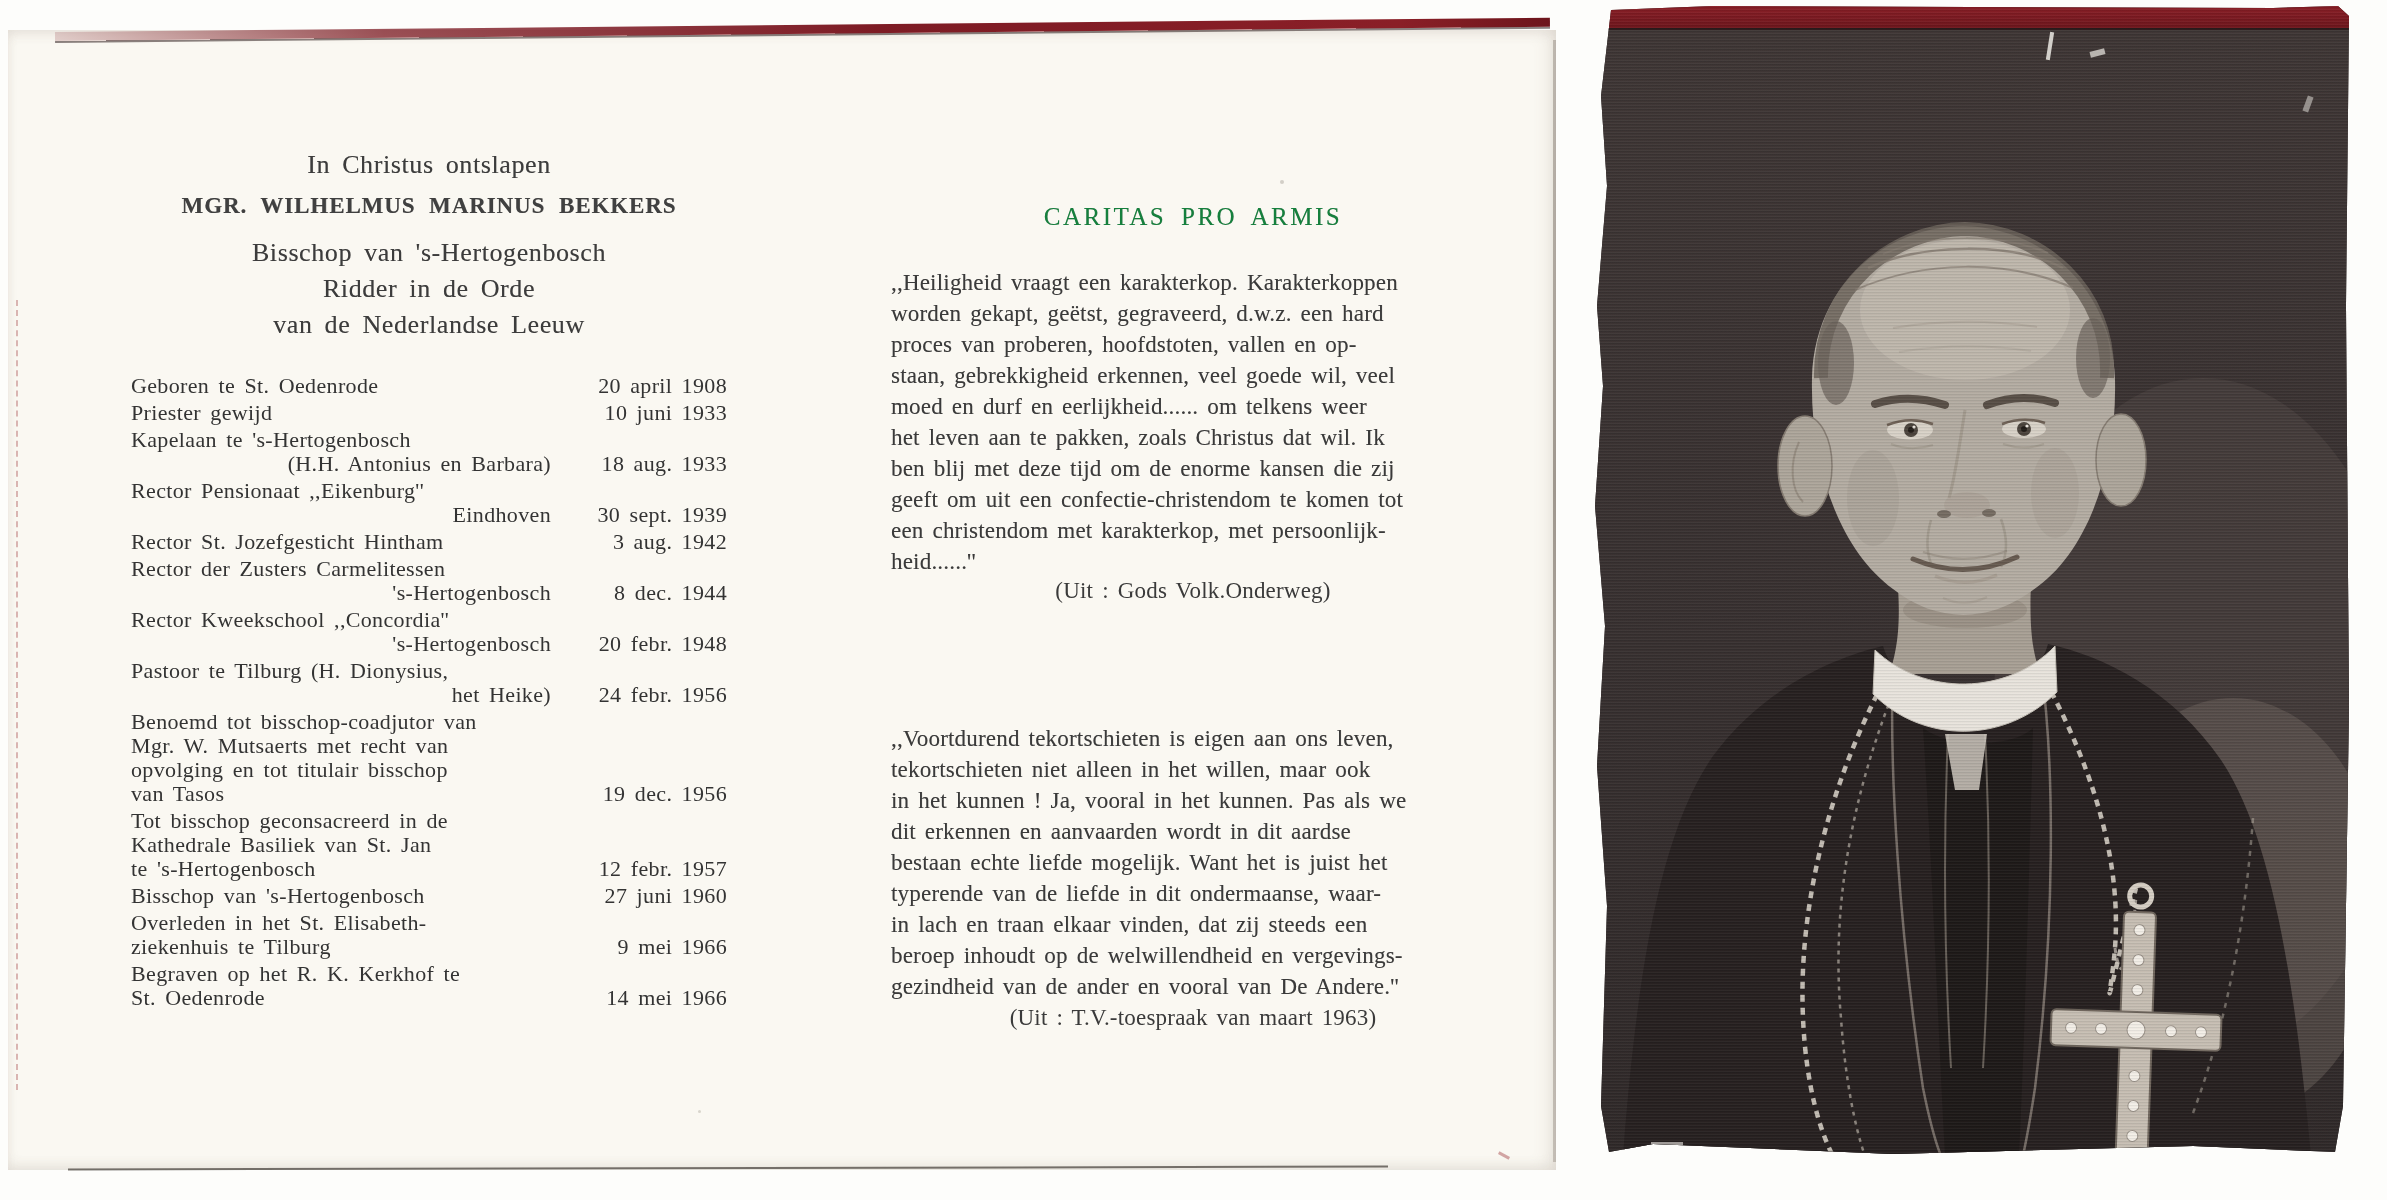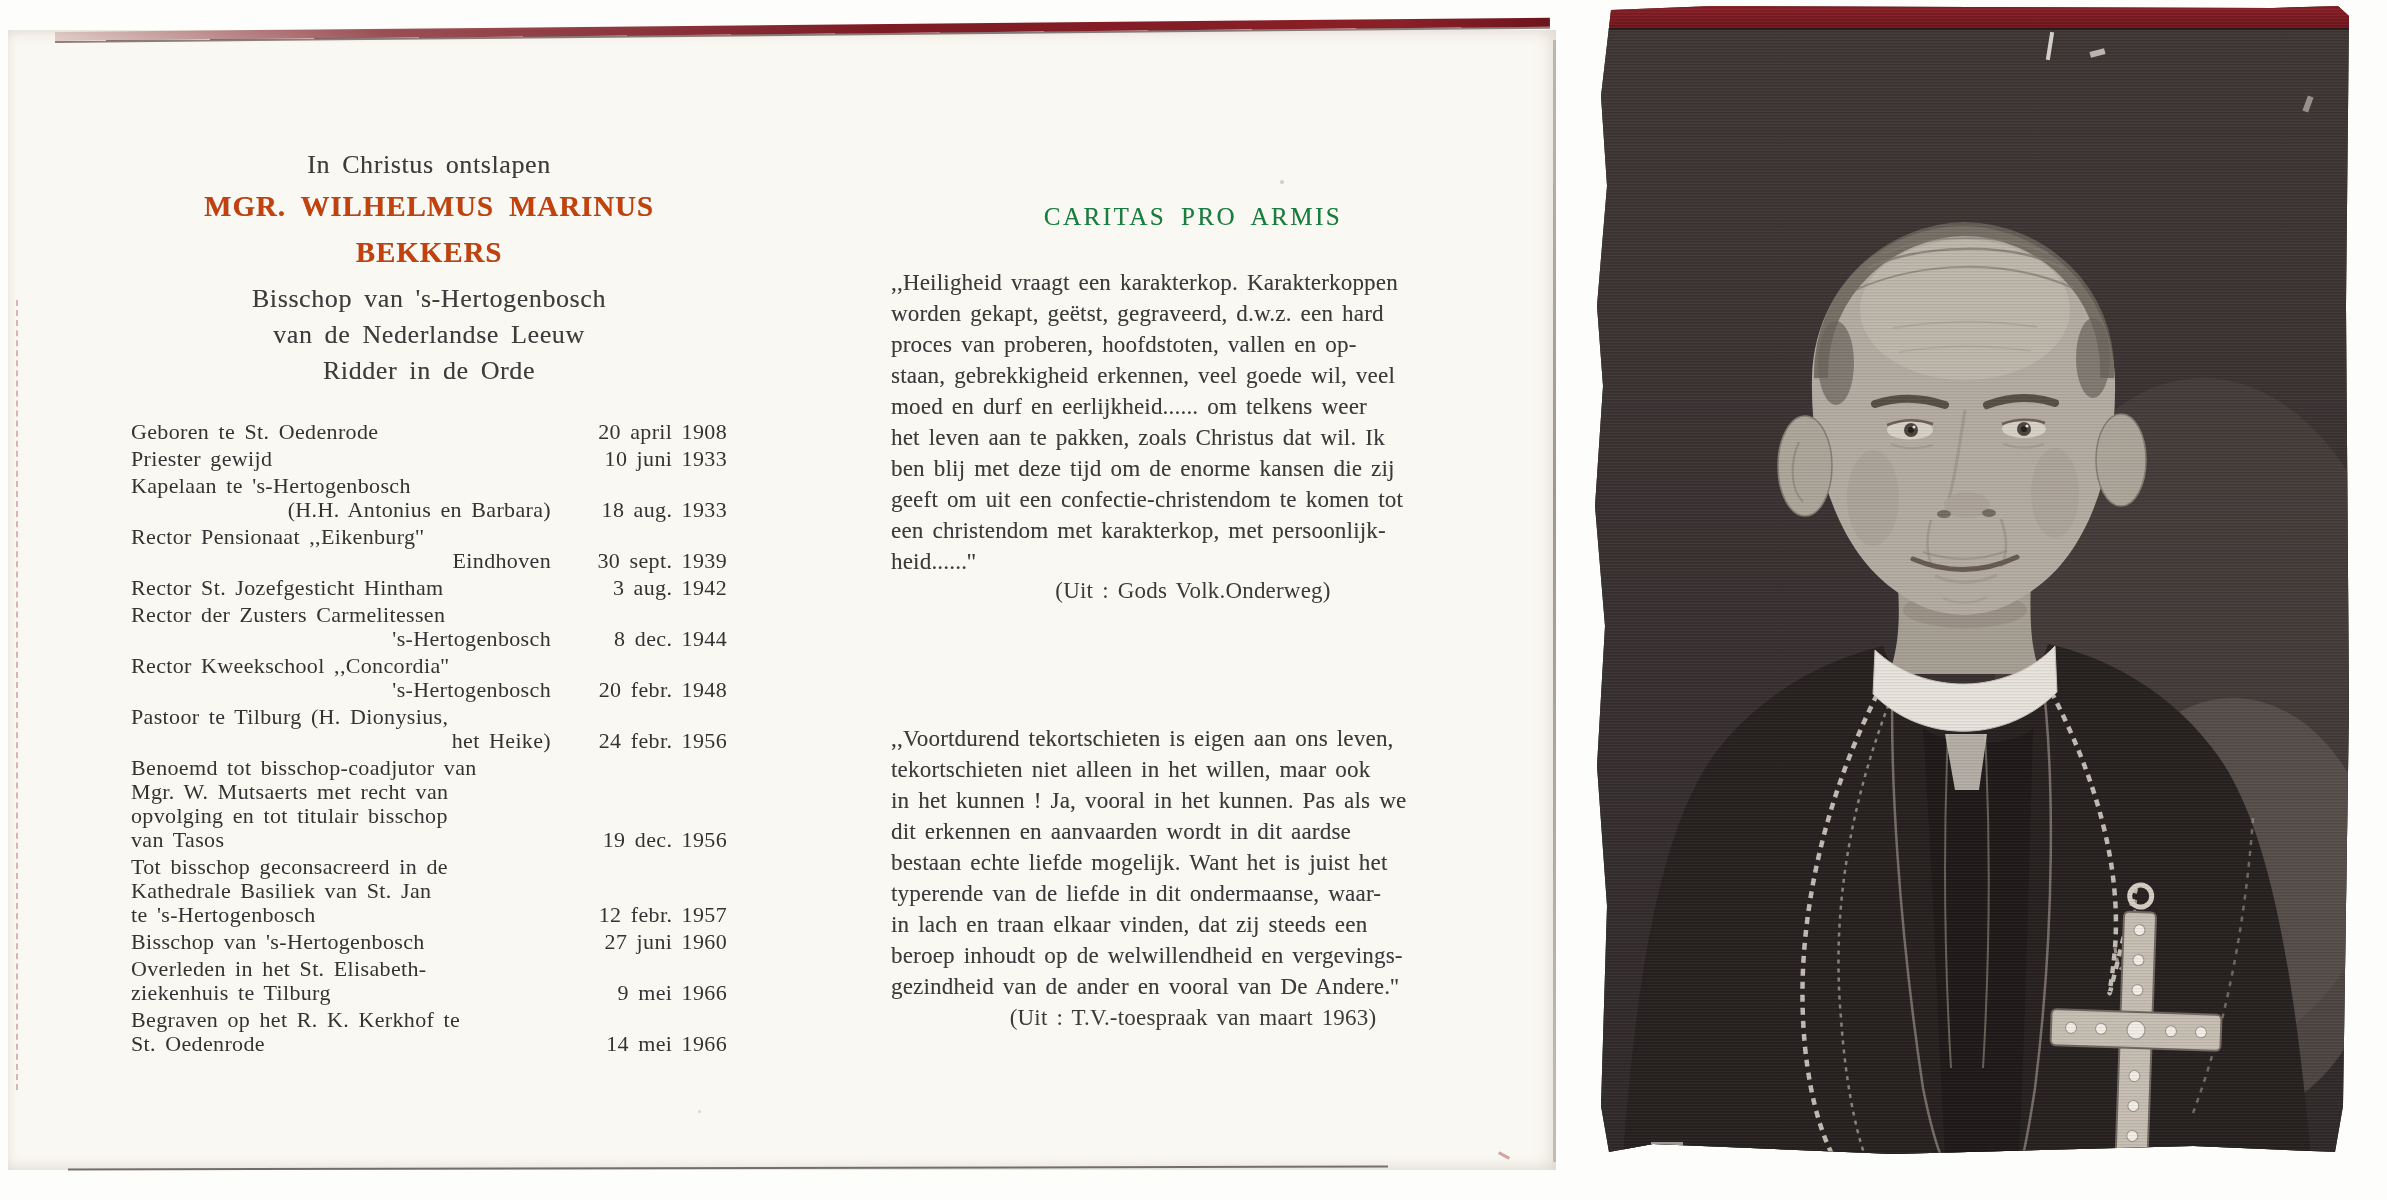--- a/index.html
+++ b/index.html
@@ -39,22 +39,22 @@
   .speck.a { left:1272px; top:150px; width:4px; height:4px; opacity:.35; }
   .speck.b { left:690px;  top:1080px; width:3px; height:3px; opacity:.3; }
   .speck.c { left:205px;  top:640px; width:3px; height:2px; opacity:.25; }
   .red-tick { position:absolute; left:1490px; top:1124px; width:12px; height:3px; background:rgba(150,40,45,.4); transform:rotate(28deg); }
 
   
   .left-column { position:absolute; left:123px; top:110px; width:596px; color:#333; }
   .obit-header { text-align:center; padding-top:7px; color:#3c3c3c; }
   .h-line  { font-size:26px; line-height:36px; letter-spacing:.6px; word-spacing:5px;
              text-shadow:.2px .2px 0 rgba(70,70,70,.4); }
-  .h-name  { font-size:29px; line-height:46px; font-weight:bold; letter-spacing:.9px; word-spacing:7px;
-             color:#c2410c; text-shadow:.3px .3px 0 rgba(60,60,60,.45); }
+  .h-name  { font-size:23px; line-height:46px; font-weight:bold; letter-spacing:.9px; word-spacing:7px;
+             color:#404040; text-shadow:.3px .3px 0 rgba(60,60,60,.45); }
   .h-title1 { margin-top:6px; }
   .timeline { margin-top:31px; font-size:22px; line-height:24px; letter-spacing:.35px; word-spacing:3.5px; color:#333; }
   .t-row { display:flex; align-items:flex-end; margin-bottom:3px;justify-content:space-between; }
   .t-label { width:420px; }
   .t-label .l1 { display:block; white-space:pre; }
   .t-label .l2 { display:block; text-align:right; }
   .t-date { flex:1; text-align:right; white-space:nowrap; }
 
   
   .middle-column { position:absolute; left:883px; top:170px; width:604px; color:#3a3a3a; }
@@ -102,22 +102,22 @@
   <div class="speck a"></div>
   <div class="speck b"></div>
   <div class="speck c"></div>
   <div class="red-tick"></div>
 
   <section class="left-column">
     <header class="obit-header">
       <div class="h-line">In Christus ontslapen</div>
       <div class="h-name">MGR. WILHELMUS MARINUS BEKKERS</div>
       <div class="h-line h-title1">Bisschop van 's-Hertogenbosch</div>
+      <div class="h-line">Ridder in de Orde</div>
       <div class="h-line">van de Nederlandse Leeuw</div>
-      <div class="h-line">Ridder in de Orde</div>
     </header>
 
     <div class="timeline">
       <div class="t-row">
         <div class="t-label">
             <span class="l1">Geboren te St. Oedenrode</span>
           </div>
         <div class="t-date">20 april 1908</div>
       </div>
       <div class="t-row">

